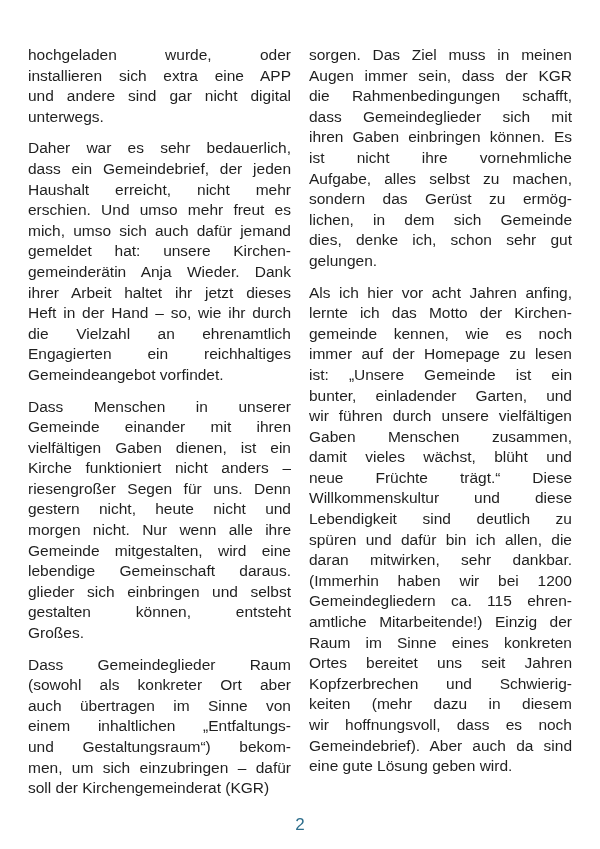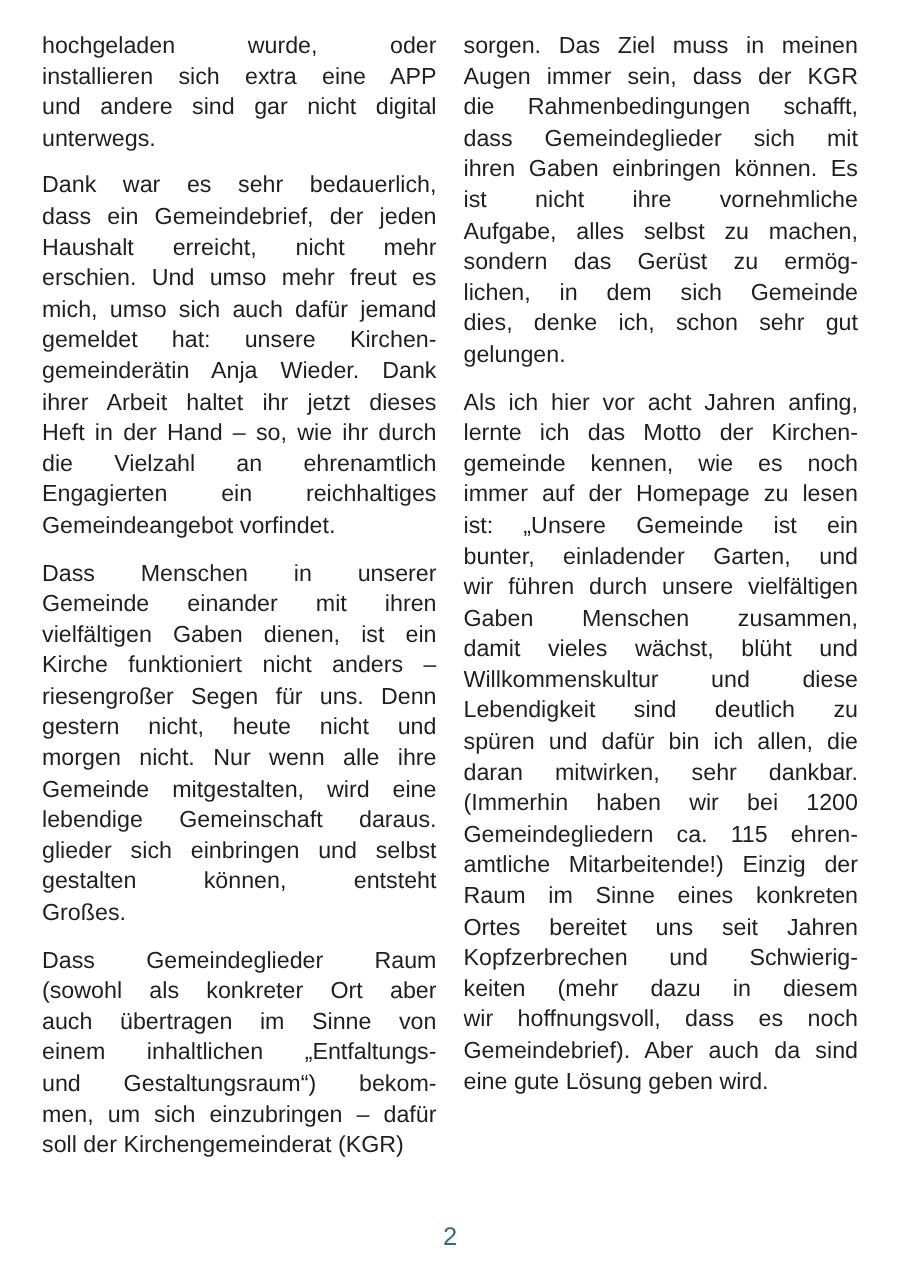--- a/index.html
+++ b/index.html
@@ -10,20 +10,21 @@
     background: #ffffff;
     font-family: "Liberation Sans", sans-serif;
     color: #1f1f1f;
     box-sizing: border-box;
     padding: 21px 28px 0 28px;
     overflow: hidden;
   }
   .columns {
     display: flex;
     gap: 18px;
+    margin-top: 24px;
   }
   .column {
     flex: 1 1 0;
     min-width: 0;
   }
   .para {
     margin: 0 0 11px 0;
   }
   .line {
     font-size: 15.5px;
@@ -52,21 +53,21 @@
 <div class="page" style="color: rgb(31, 31, 31); background: rgb(255, 255, 255);">
   <div class="columns">
     <div class="column">
         <div class="para">
           <div class="line">hochgeladen wurde, oder</div>
           <div class="line">installieren sich extra eine APP</div>
           <div class="line">und andere sind gar nicht digital</div>
           <div class="line last">unterwegs.</div>
         </div>
         <div class="para">
-          <div class="line">Dank war es sehr bedauerlich,</div>
+          <div class="line">Daher war es sehr bedauerlich,</div>
           <div class="line">dass ein Gemeindebrief, der jeden</div>
           <div class="line">Haushalt erreicht, nicht mehr</div>
           <div class="line">erschien. Und umso mehr freut es</div>
           <div class="line">mich, umso sich auch dafür jemand</div>
           <div class="line">gemeldet hat: unsere Kirchen-</div>
           <div class="line">gemeinderätin Anja Wieder. Dank</div>
           <div class="line">ihrer Arbeit haltet ihr jetzt dieses</div>
           <div class="line">Heft in der Hand – so, wie ihr durch</div>
           <div class="line">die Vielzahl an ehrenamtlich</div>
           <div class="line">Engagierten ein reichhaltiges</div>
@@ -113,20 +114,21 @@
         <div class="para">
           <div class="line">Als ich hier vor acht Jahren anfing,</div>
           <div class="line">lernte ich das Motto der Kirchen-</div>
           <div class="line">gemeinde kennen, wie es noch</div>
           <div class="line">immer auf der Homepage zu lesen</div>
           <div class="line">ist: „Unsere Gemeinde ist ein</div>
           <div class="line">bunter, einladender Garten, und</div>
           <div class="line">wir führen durch unsere vielfältigen</div>
           <div class="line">Gaben Menschen zusammen,</div>
           <div class="line">damit vieles wächst, blüht und</div>
+          <div class="line">neue Früchte trägt.“ Diese</div>
           <div class="line">Willkommenskultur und diese</div>
           <div class="line">Lebendigkeit sind deutlich zu</div>
           <div class="line">spüren und dafür bin ich allen, die</div>
           <div class="line">daran mitwirken, sehr dankbar.</div>
           <div class="line">(Immerhin haben wir bei 1200</div>
           <div class="line">Gemeindegliedern ca. 115 ehren-</div>
           <div class="line">amtliche Mitarbeitende!) Einzig der</div>
           <div class="line">Raum im Sinne eines konkreten</div>
           <div class="line">Ortes bereitet uns seit Jahren</div>
           <div class="line">Kopfzerbrechen und Schwierig-</div>

